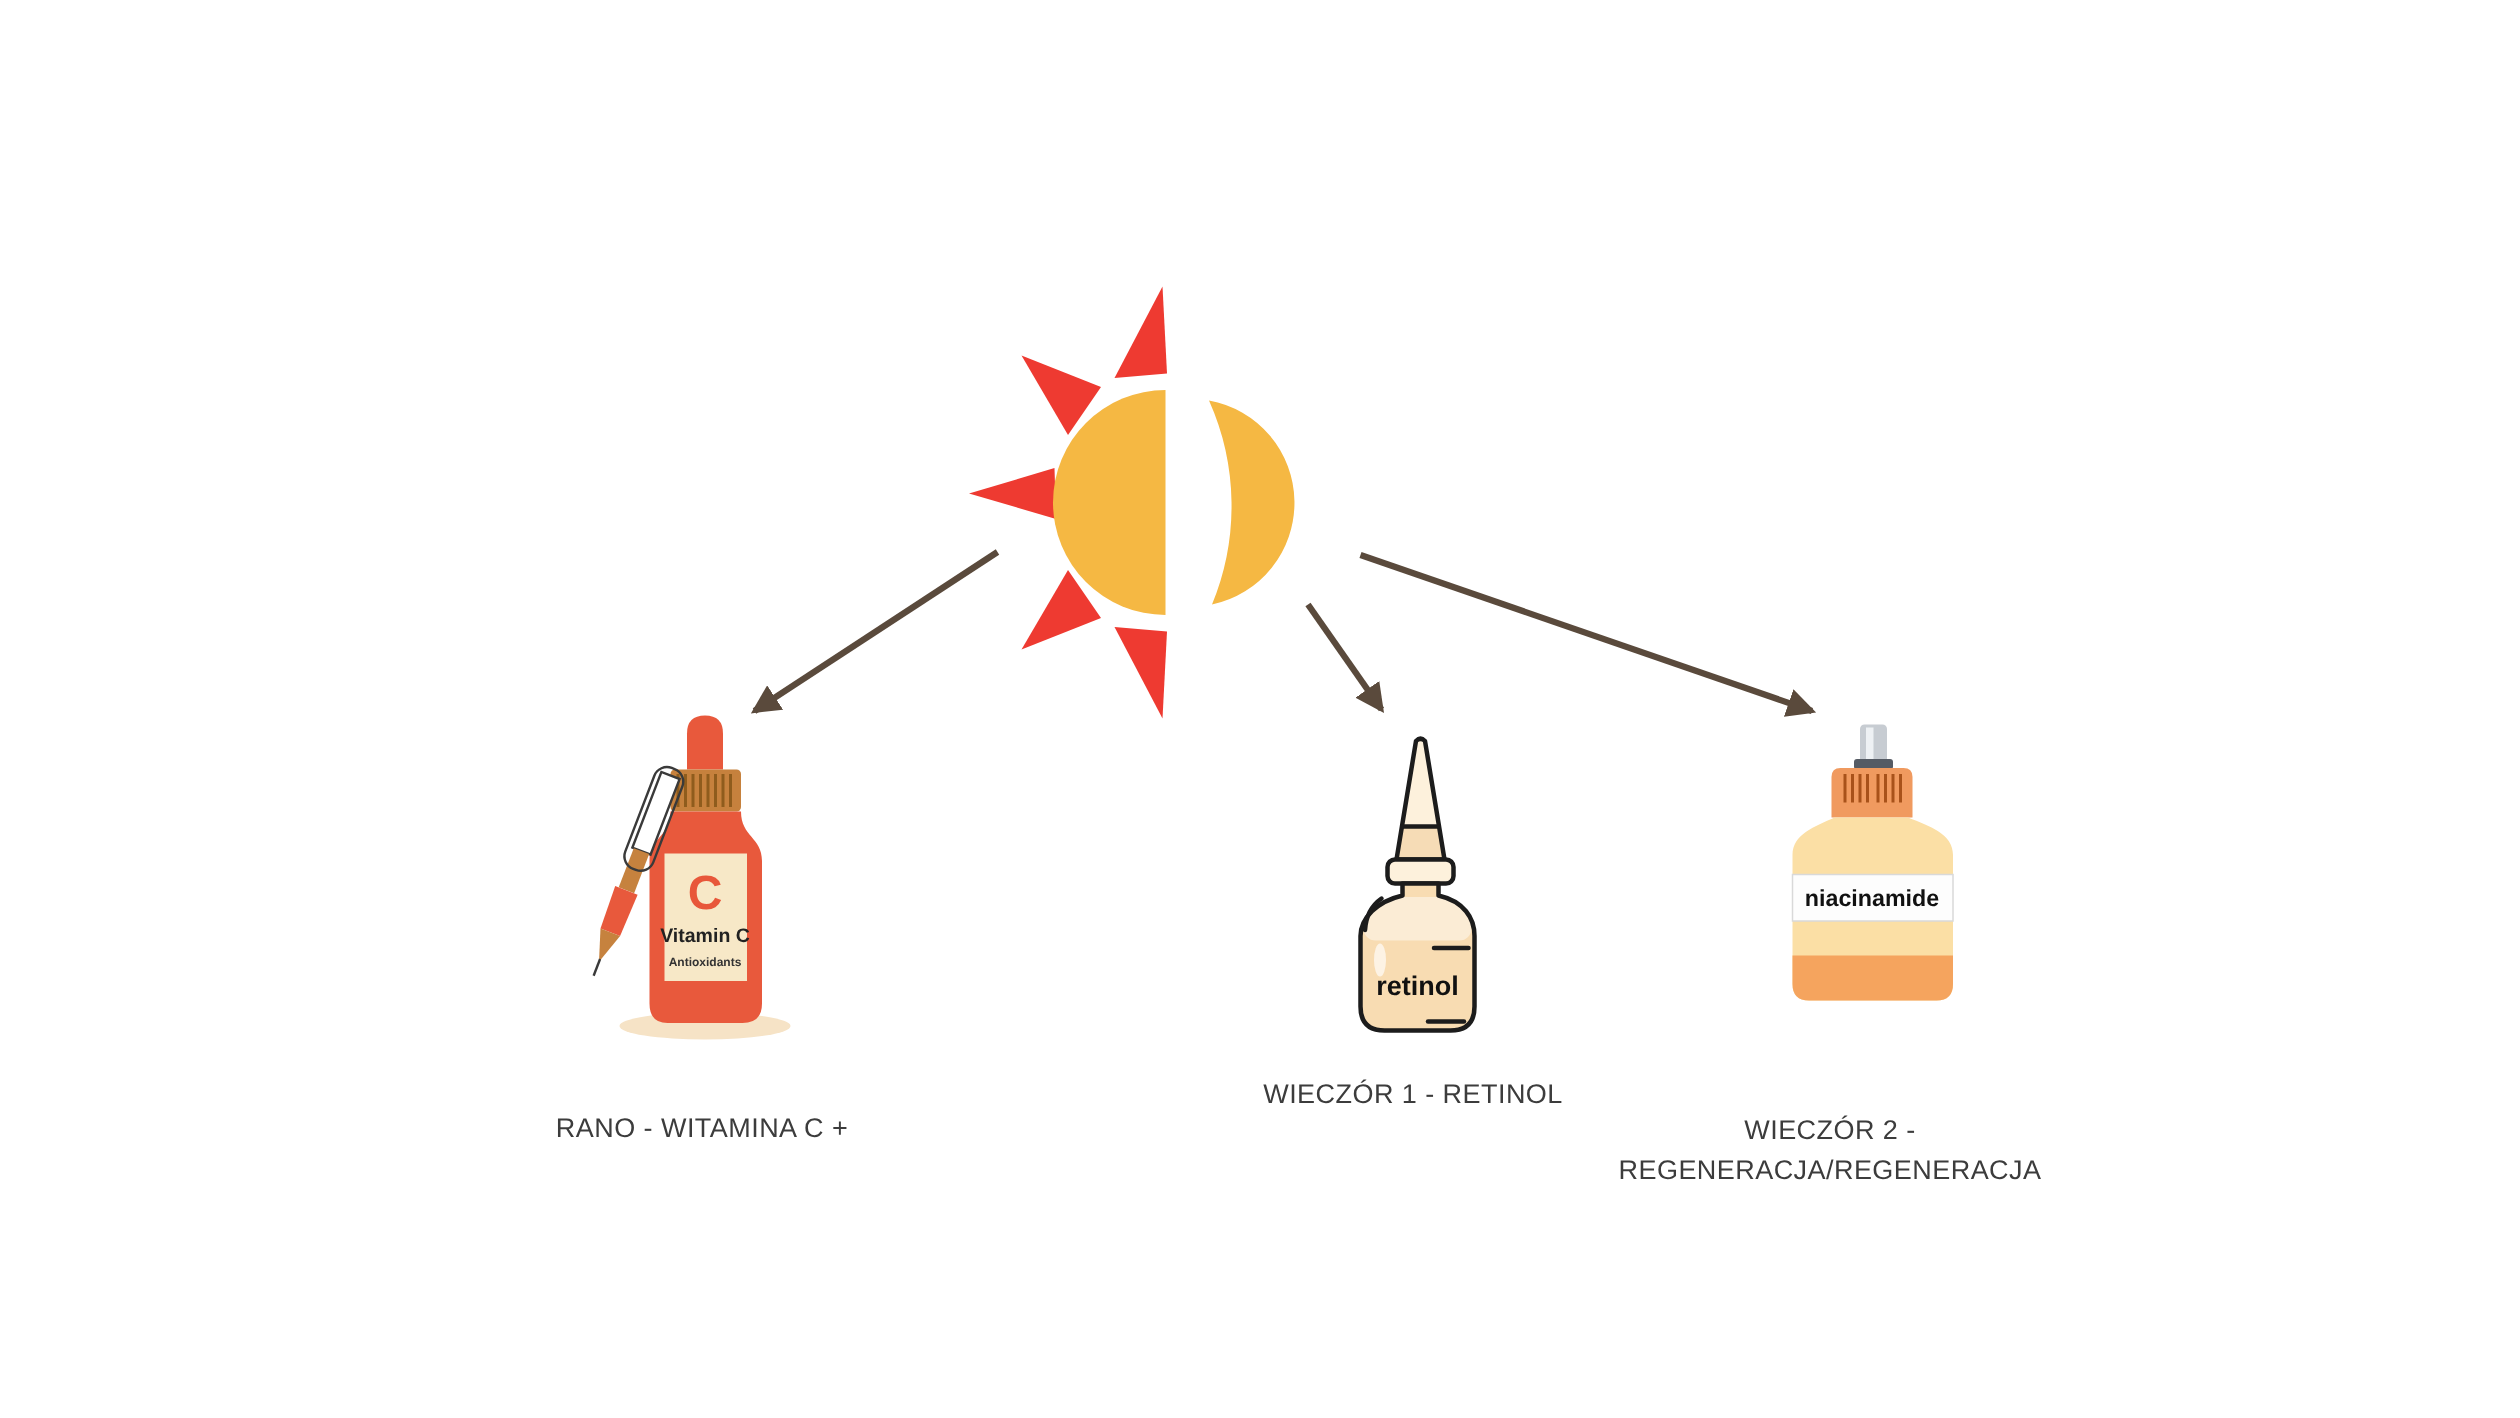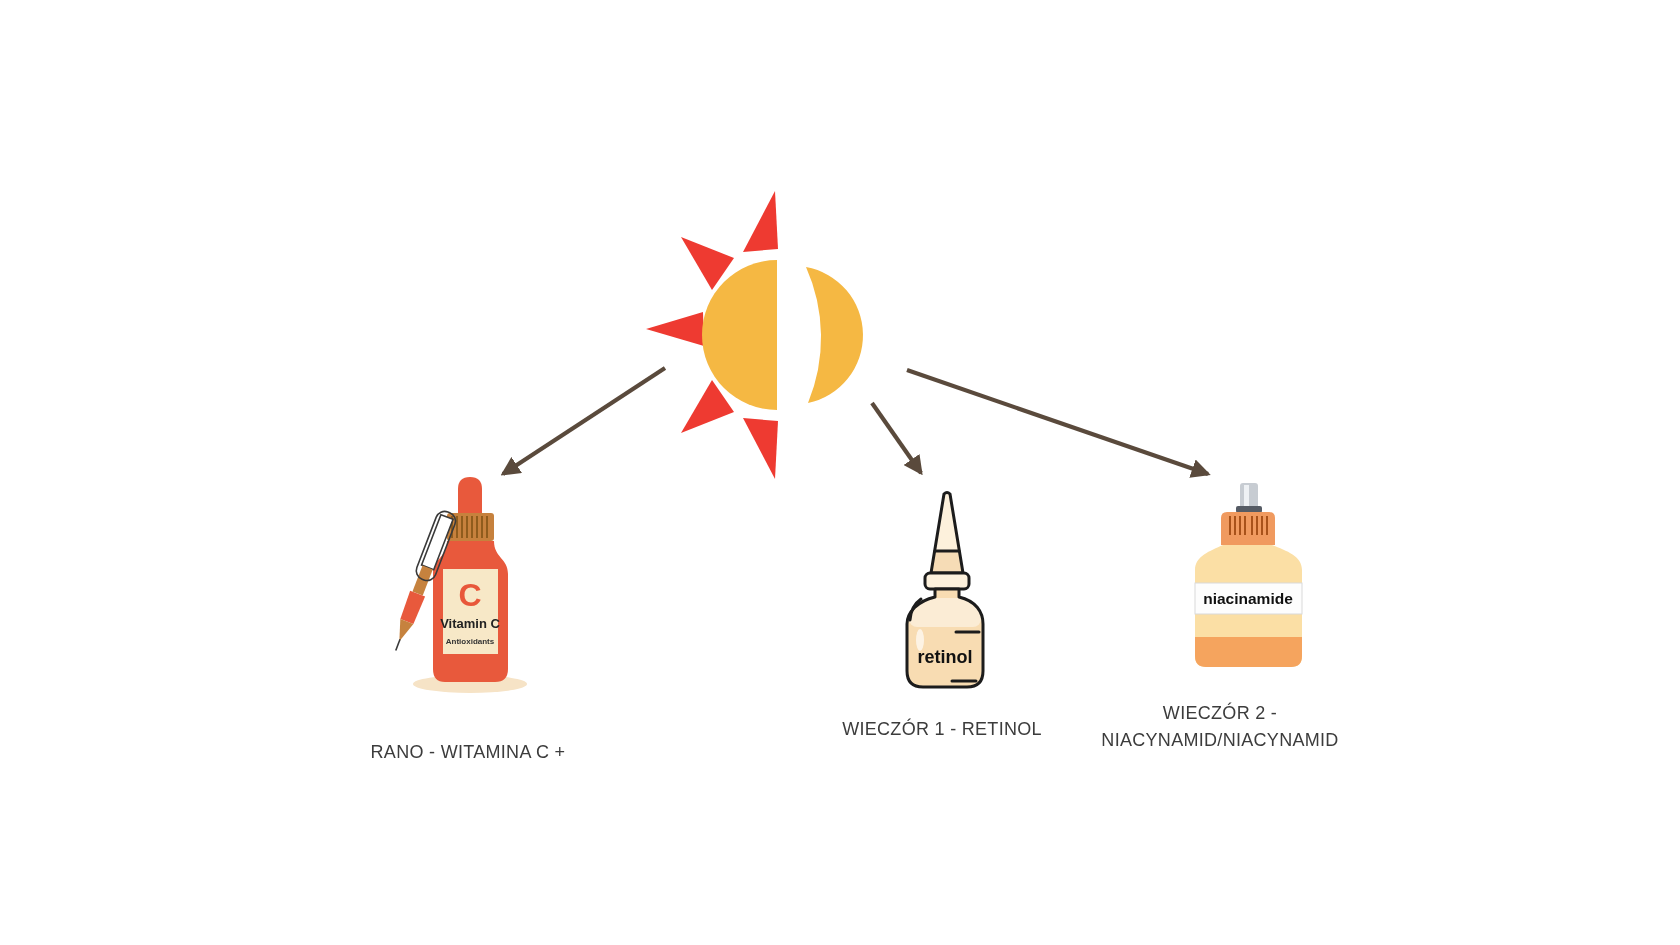--- a/index.html
+++ b/index.html
@@ -138,18 +138,18 @@
   </svg>
 
   <div class="caption" style="left:288px;top:700px;margin-top:39px;">
     <div>RANO - WITAMINA C +</div>
   </div>
 
   <div class="caption" style="left:762px;top:716px;">
     <div>WIECZÓR 1 - RETINOL</div>
   </div>
 
-  <div class="caption" style="left:1040px;top:700px;">
+  <div class="caption" style="left:1040px;top:740px;">
     <div>WIECZÓR 2 -</div>
-    <div>NIACYNAMID/NIACYNAMID</div>
+    <div>REGENERACJA/REGENERACJA</div>
   </div>
 
 </div>
 
 </body></html>

